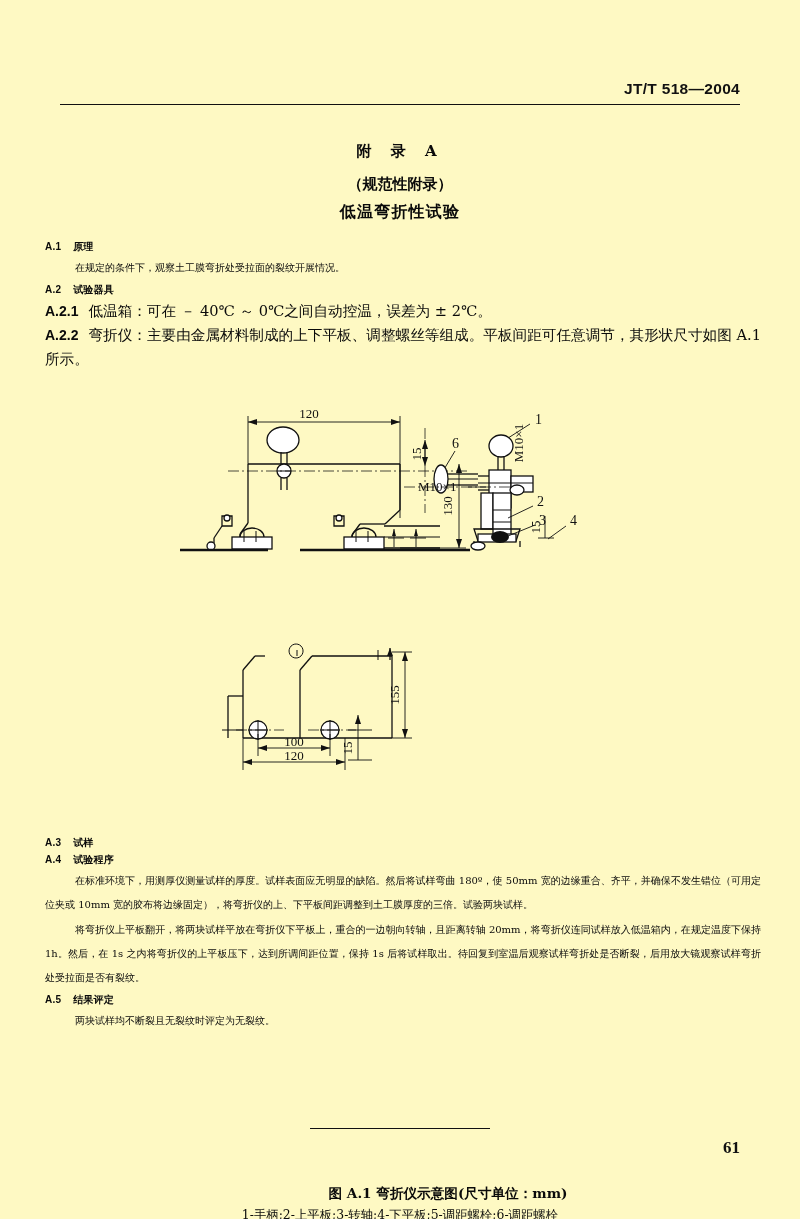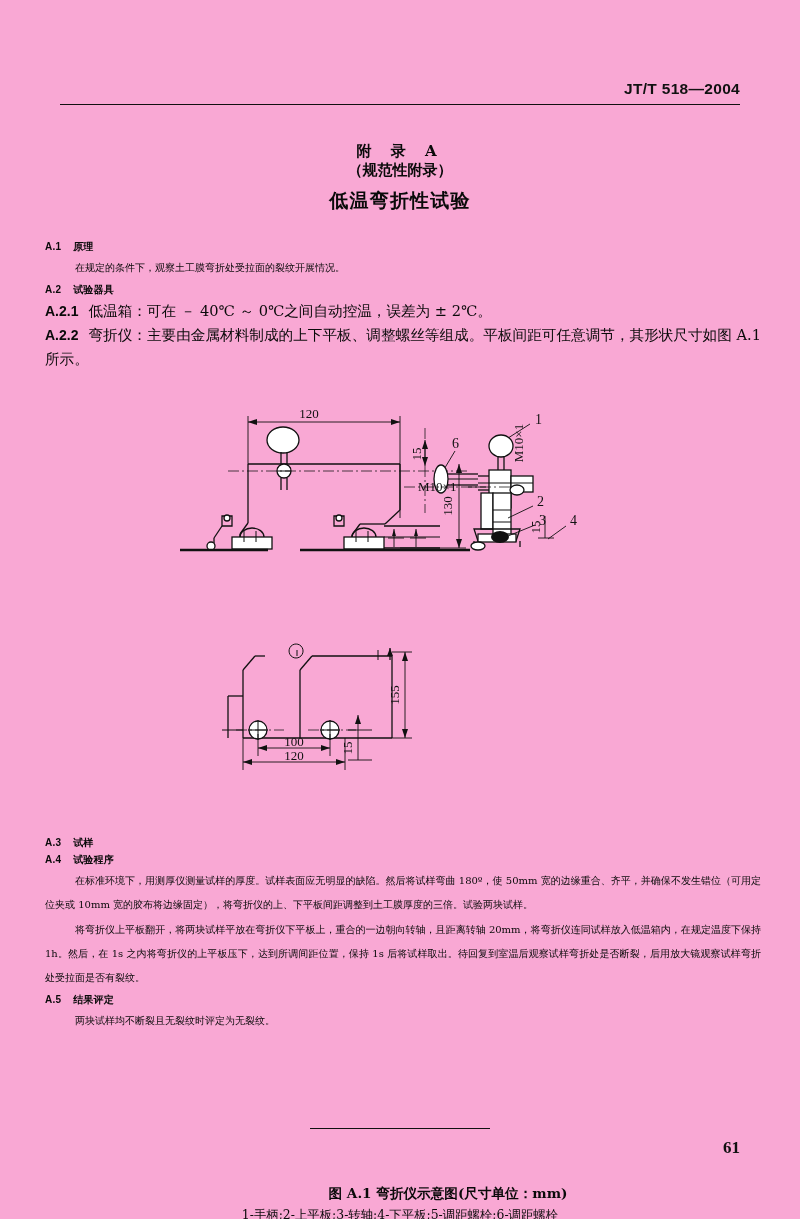--- a/index.html
+++ b/index.html
@@ -8,21 +8,21 @@
     background: #ffffff;
   }
   body {
     font-family: "DejaVu Serif", "Liberation Serif", serif;
     color: #0a0a0a;
   }
   #page {
     position: relative;
     width: 800px;
     height: 1219px;
-    background: #f9a8d4;
+    background: #fef9c3;
     overflow: hidden;
   }
 
   
   .hdr {
     position: absolute;
     top: 80px;
     left: 60px;
     right: 60px;
     height: 26px;
@@ -54,28 +54,28 @@
     text-align: center;
   }
   .t-annex {
     font-family: "DejaVu Serif", serif;
     font-size: 15px;
     font-weight: bold;
     letter-spacing: 7px;
     color: #0a0a0a;
   }
   .t-paren {
-    margin-top: 0;
+    margin-top: 14px;
     font-size: 15px;
     font-weight: bold;
     color: #0a0a0a;
   }
   .t-name {
     margin-top: 8px;
-    font-size: 19px;
+    font-size: 16px;
     font-weight: bold;
     letter-spacing: 1.2px;
     color: #0a0a0a;
   }
 
   
   .content {
     position: absolute;
     left: 45px;
     top: 237px;

